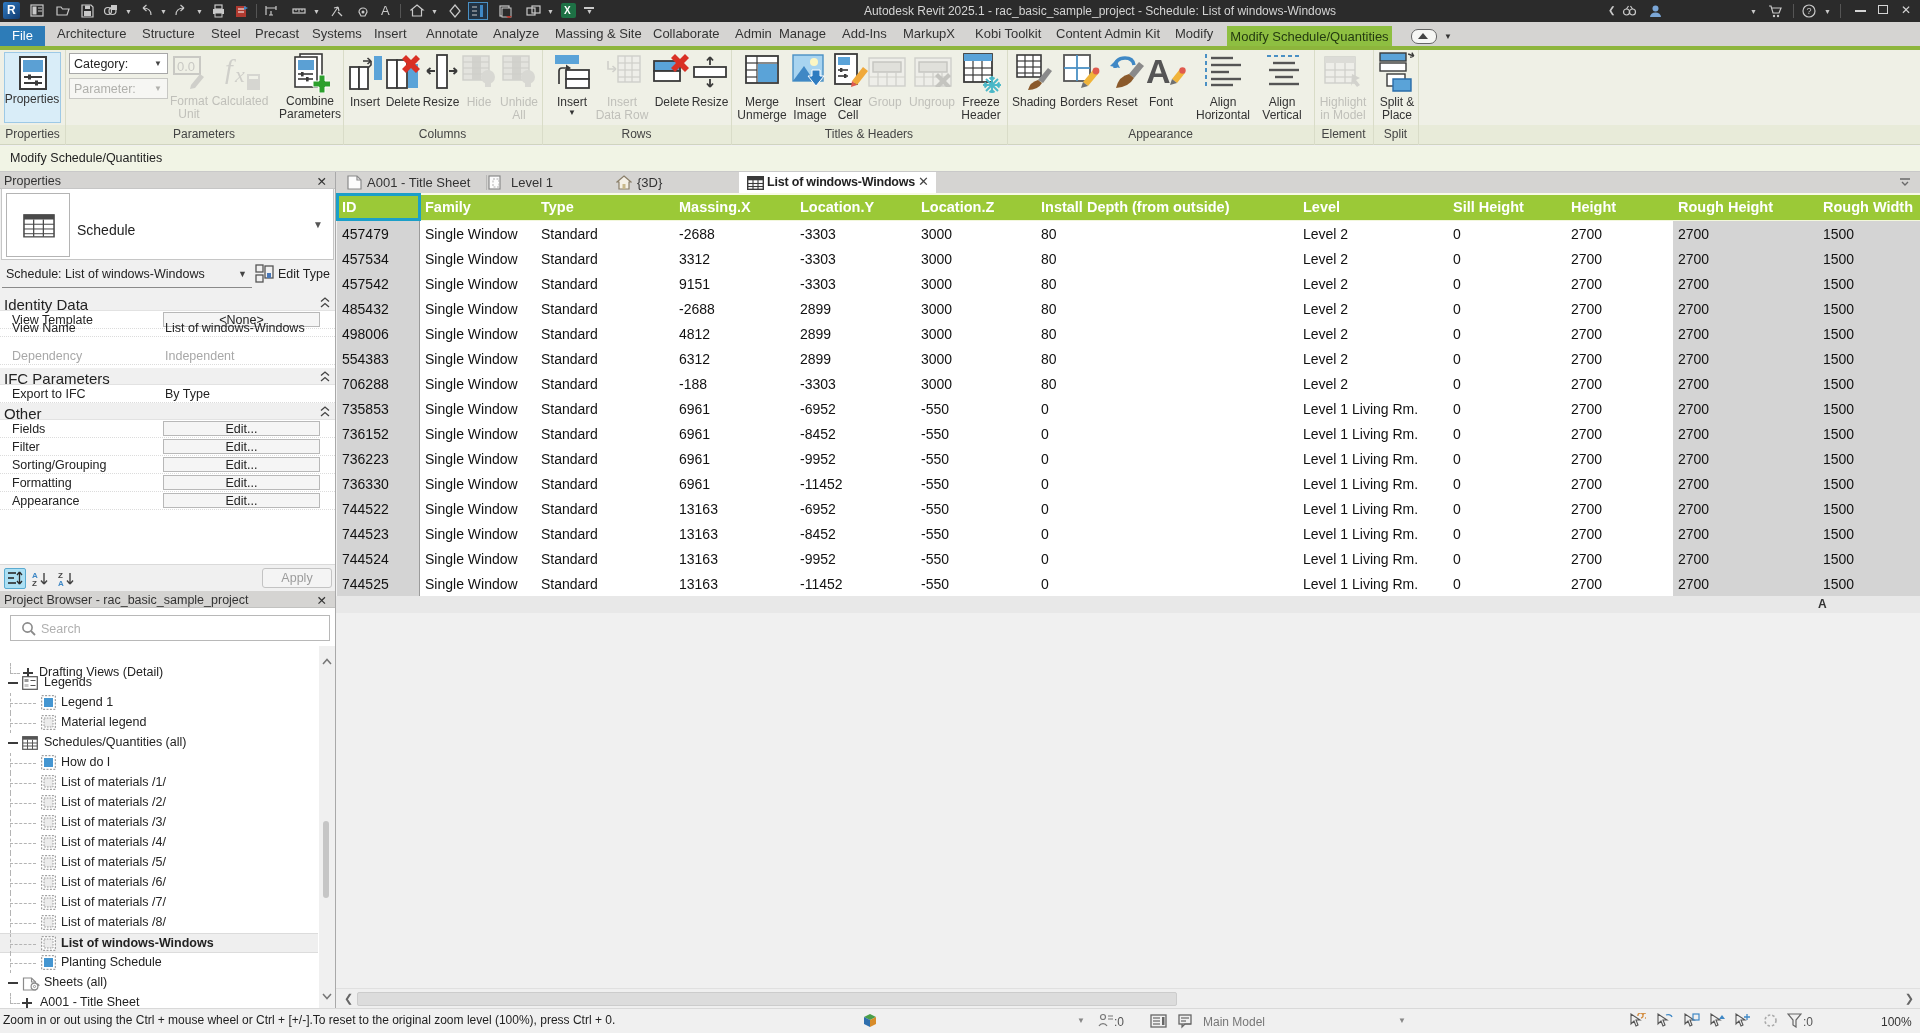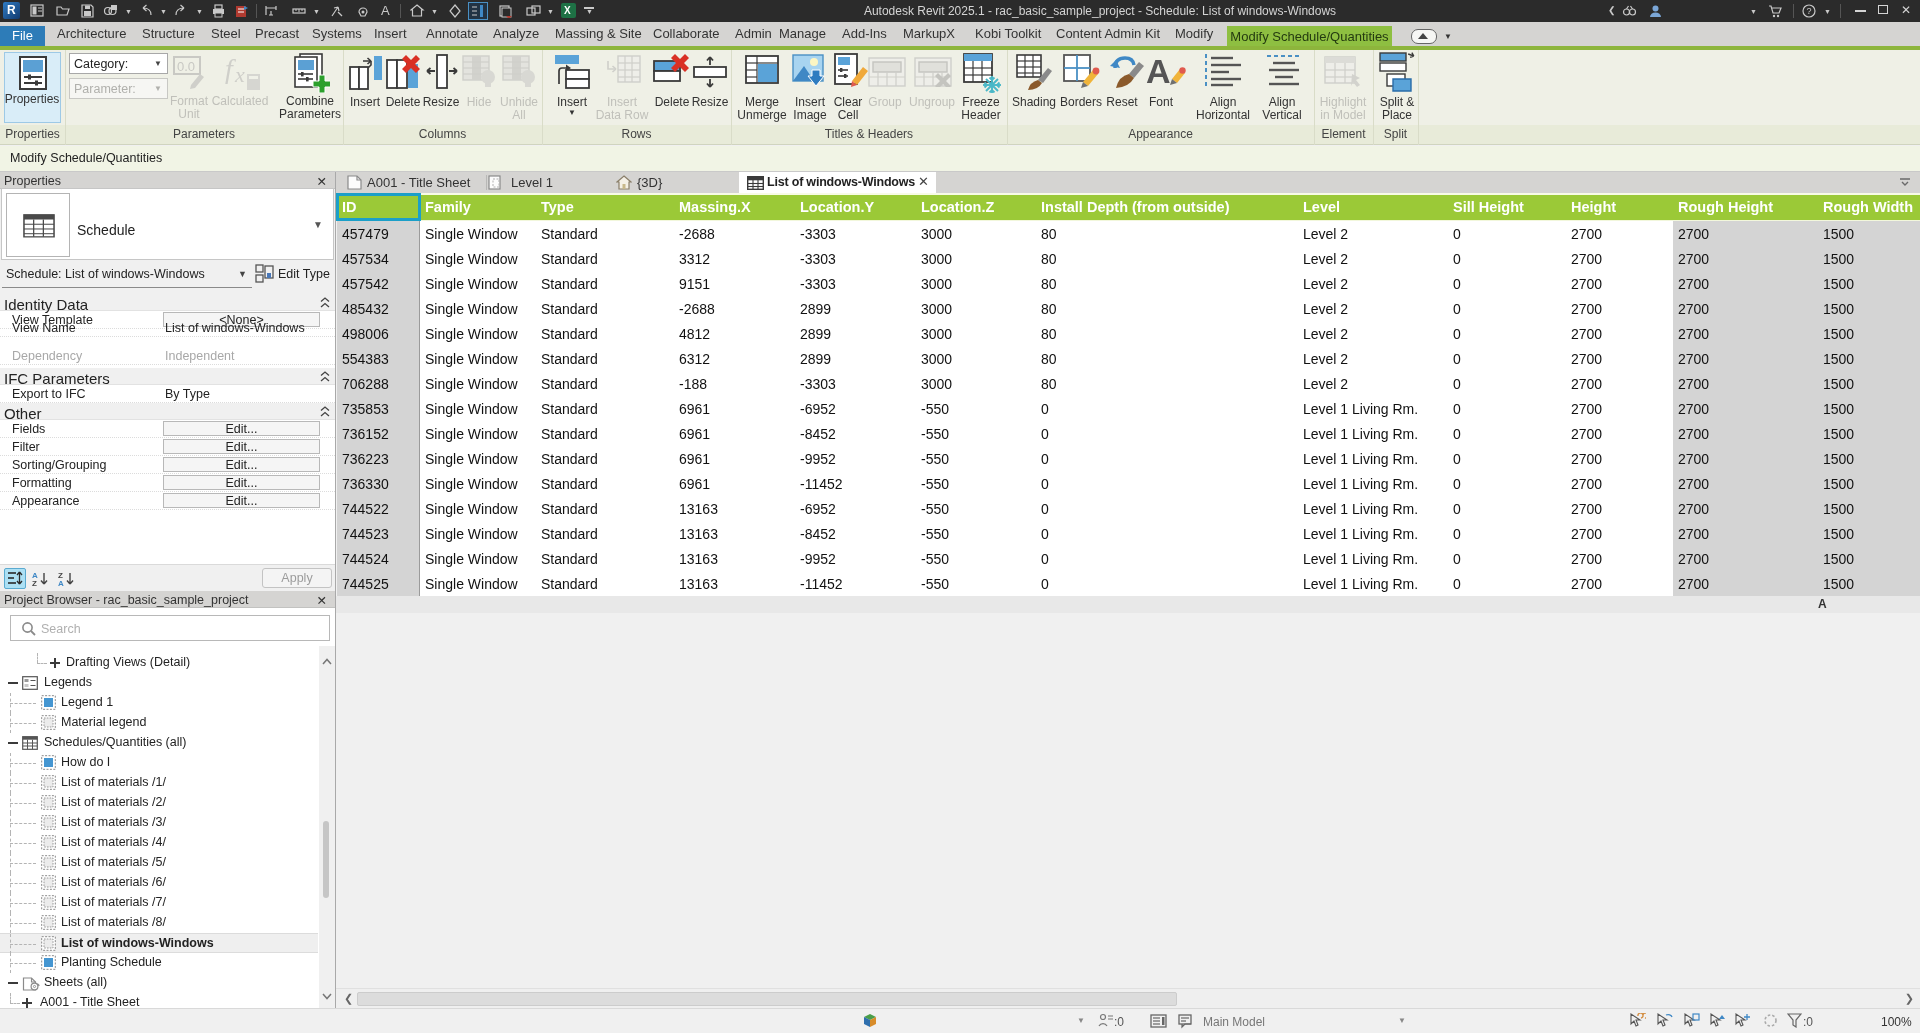--- a/index.html
+++ b/index.html
@@ -632,21 +632,21 @@
         <span class="closex">✕</span>
       </div>
     <div id="searchbox">
       <svg class="mag" width="16" height="16" viewBox="0 0 16 16">
           <circle cx="6.5" cy="6.5" r="4.6" fill="none" stroke="#8a8a8a" stroke-width="1.6"></circle>
           <line x1="10" y1="10" x2="14" y2="14" stroke="#8a8a8a" stroke-width="1.8"></line>
         </svg>
       <span class="ph">Search</span>
     </div>
     <div id="tree">
-        <div class="trow" style="top:7px;margin-left:27px;">
+        <div class="trow" style="top:17px;">
           <div style="position:absolute;left:10px;top:10px;width:10px;height:1px;border-top:1px dashed #b4b4b4;"></div>
           <div style="position:absolute;left:10px;top:0;width:1px;height:10px;border-left:1px dashed #b4b4b4;"></div>
           <div class="pm plus" style="left:23px;"></div>
           <span class="tx" style="left:39px;">Drafting Views (Detail)</span>
         </div>
 <div class="trow" style="top:27px;">
           <div class="pm " style="left:8px;"></div>
           <svg style="position:absolute;left:22px;top:3px;" width="16" height="14" viewBox="0 0 16 14">
             <rect x="0.7" y="0.7" width="14.6" height="12.6" fill="#fff" stroke="#555" stroke-width="1.2"></rect>
             <rect x="2.5" y="3" width="4" height="3" fill="#9a9a9a"></rect>
@@ -1049,20 +1049,21 @@
         <span>A</span>
       </div>
   </div>
 
   <div id="hscroll">
       <span class="harrow" style="left:8px;">❮</span>
       <div id="hthumb"></div>
       <span class="harrow" style="right:6px;">❯</span>
     </div>
   <div id="statusbar">
+    <span class="stext">Zoom in or out using the Ctrl + mouse wheel or Ctrl + [+/-].To reset to the original zoom level (100%), press Ctrl + 0.</span>
     <svg style="position:absolute;left:862px;top:4px;" width="16" height="16" viewBox="0 0 16 16">
 <path d="M8 1 L14 4 L8 7 L2 4 Z" fill="#4a9e4a"></path>
         <path d="M2 4 L8 7 V14 L2 11 Z" fill="#2f6fae"></path>
         <path d="M14 4 L8 7 V14 L14 11 Z" fill="#d88c2a"></path>
       </svg>
 <span class="gray12" style="left:1077px;top:7px;font-size:8px;color:#888;">▼</span>
 <svg style="position:absolute;left:1098px;top:4px;" width="16" height="16" viewBox="0 0 16 16">
 <circle cx="5" cy="4" r="2.5" fill="none" stroke="#777" stroke-width="1.2"></circle>
         <path d="M1 13 a4.5 4.5 0 0 1 8 0" fill="none" stroke="#777" stroke-width="1.2"></path>
 <path d="M10 3 h5 M10 6 h5" stroke="#777" stroke-width="1.2"></path>

